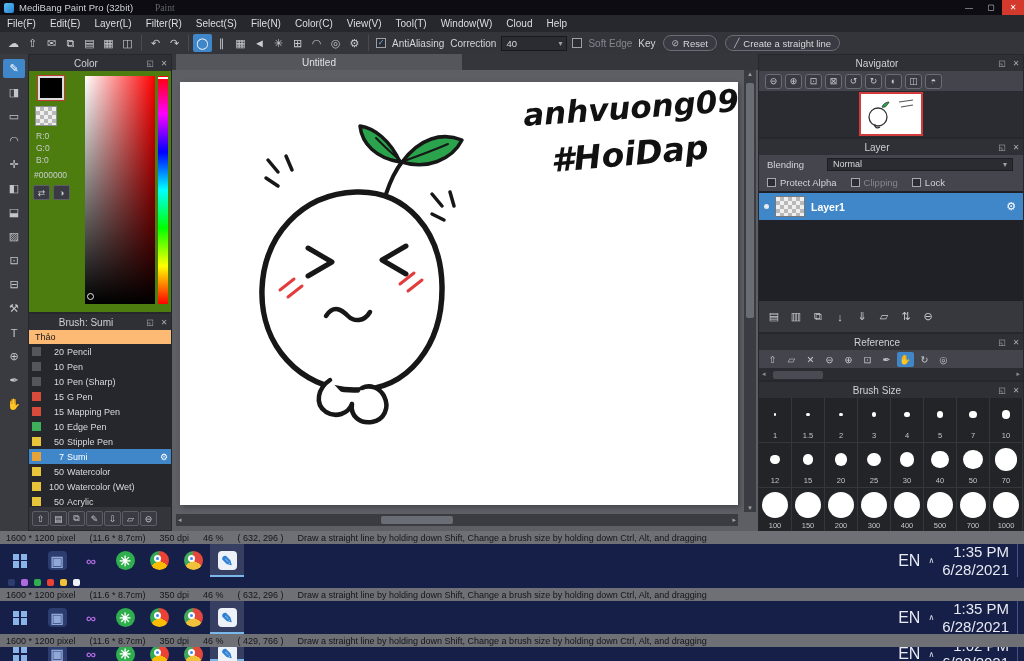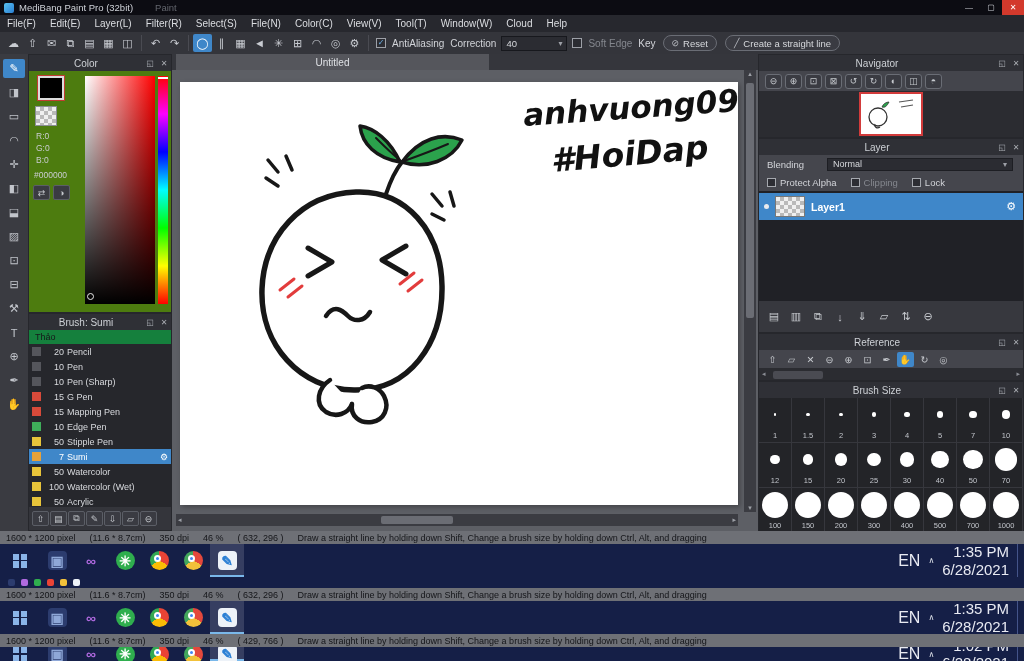--- a/index.html
+++ b/index.html
@@ -4,21 +4,21 @@
 <style>
   html,body{margin:0;padding:0;background:#222;}
   #app{position:relative;width:1024px;height:661px;overflow:hidden;background:#4a4c52;
        font-family:"Liberation Sans",sans-serif;-webkit-font-smoothing:antialiased;}
   #app *{box-sizing:border-box;}
 
   
   #titlebar{position:absolute;left:0;top:0;width:1024px;height:15px;background:#0c0c12;
             display:flex;align-items:center;padding-left:4px;font-size:9.5px;color:#cfd2d8;}
   .appicon{width:10px;height:10px;border-radius:2px;background:linear-gradient(135deg,#59c2f0,#2a7fd4);margin-right:5px;}
-  .ghost{color:#63666d;margin-left:22px;}
+  .ghost{color:#63666d;margin-left:22px;font-family:Liberation Serif, serif;}
   .winbtns{margin-left:auto;display:flex;height:15px;}
   .wb{width:22px;height:15px;display:flex;align-items:center;justify-content:center;font-size:8px;color:#cfd2d8;}
   .wb.close{background:#d3392c;color:#fff;}
 
   
   #menubar{position:absolute;left:0;top:15px;width:1024px;height:17px;background:#27282e;
            display:flex;align-items:center;font-size:10px;color:#dcdee2;}
   .menu-item{padding:0 7px;}
 
   
@@ -70,35 +70,35 @@
             color:#c6c9ce;font-size:9px;display:flex;align-items:center;justify-content:center;}
   #sv-square{position:absolute;left:56px;top:5px;width:70px;height:228px;
              background:linear-gradient(to top,#000,rgba(0,0,0,0)),linear-gradient(to right,#fff,#f00);}
   #sv-cursor{position:absolute;left:2px;bottom:4px;width:7px;height:7px;border:1.5px solid #e8e8e8;border-radius:50%;}
   #hue-bar{position:absolute;left:129px;top:5px;width:10px;height:228px;
            background:linear-gradient(to bottom,#f00,#f0f,#00f,#0ff,#0f0,#ff0,#f00);}
   #hue-cursor{position:absolute;left:0;top:1px;width:100%;height:2px;background:#fff;}
 
   
   #brush-panel{left:28px;top:313px;width:144px;height:218px;}
-  #brush-group{height:14px;background:#15803d;color:#16171a;font-size:9px;display:flex;align-items:center;padding-left:6px;flex:none;}
+  #brush-group{height:14px;background:#fdba74;color:#16171a;font-size:9px;display:flex;align-items:center;padding-left:6px;flex:none;}
   #brush-list{flex:1;background:#26272c;overflow:hidden;}
   .brush-row{height:15px;display:flex;align-items:center;gap:3px;padding-left:3px;font-size:9px;color:#d8dade;}
   .brush-row.selected{background:#3f87c9;color:#fff;}
   .b-swatch{width:9px;height:9px;flex:none;}
   .b-size{width:20px;text-align:right;flex:none;}
   .b-name{flex:1;white-space:nowrap;overflow:hidden;}
   .b-gear{display:none;margin-right:3px;font-size:9px;}
   .brush-row.selected .b-gear{display:inline;}
   #brush-toolbar{height:23px;background:#34353b;display:flex;align-items:center;gap:1px;padding:0 3px;flex:none;}
 
   
   #canvas-area{position:absolute;left:172px;top:54px;width:586px;height:477px;background:#5d5f65;}
   #tabstrip{height:16px;background:#35363c;display:flex;}
-  #tab{margin-left:4px;width:313px;background:#55565c;color:#dfe1e5;font-size:10px;
+  #tab{margin-left:4px;width:286px;background:#55565c;color:#dfe1e5;font-size:10px;
        display:flex;align-items:center;justify-content:center;}
   #white-canvas{position:absolute;left:8px;top:28px;width:558px;height:423px;background:#fff;
                 box-shadow:2px 2px 5px rgba(0,0,0,.3);}
   #v-scroll{position:absolute;right:2px;top:16px;width:12px;height:442px;background:#3b3c42;
             display:flex;flex-direction:column;align-items:center;color:#9da0a7;font-size:7px;}
   #v-thumb{position:absolute;top:13px;left:2px;width:8px;height:235px;background:#6b6d74;border-radius:2px;}
   #v-scroll .sarr.bottom{margin-top:auto;}
   #h-scroll{position:absolute;left:4px;bottom:5px;width:562px;height:12px;background:#3b3c42;
             display:flex;align-items:center;justify-content:space-between;padding:0 2px;color:#9da0a7;font-size:7px;}
   #h-thumb{position:absolute;left:205px;top:2px;width:72px;height:8px;background:#6b6d74;border-radius:2px;}

